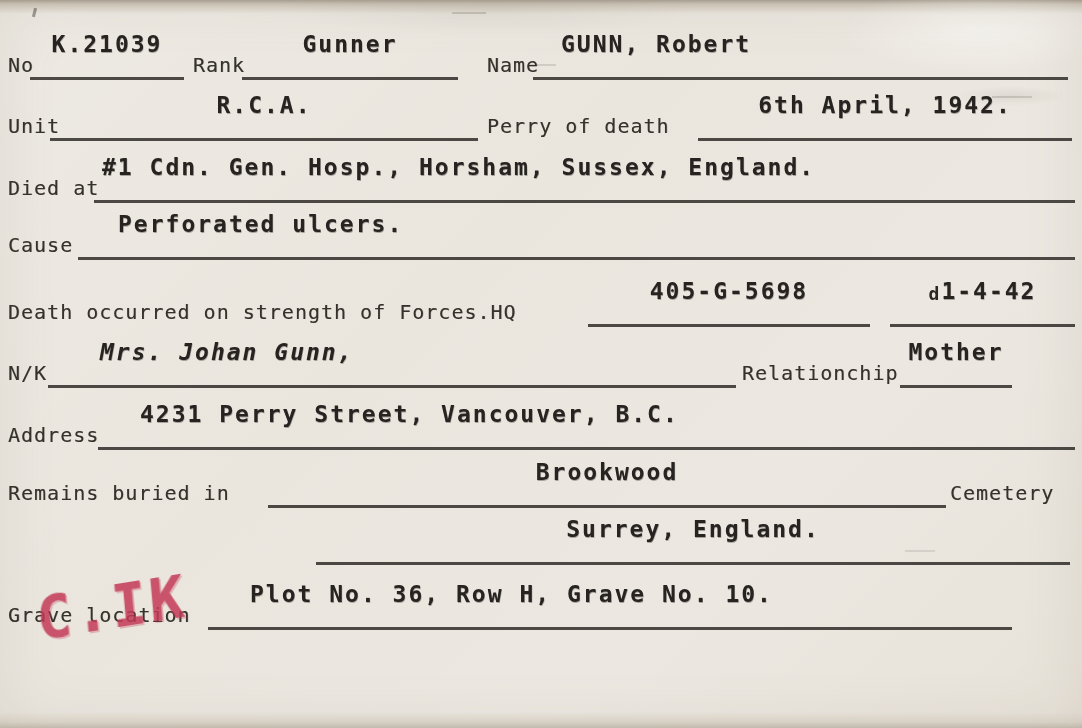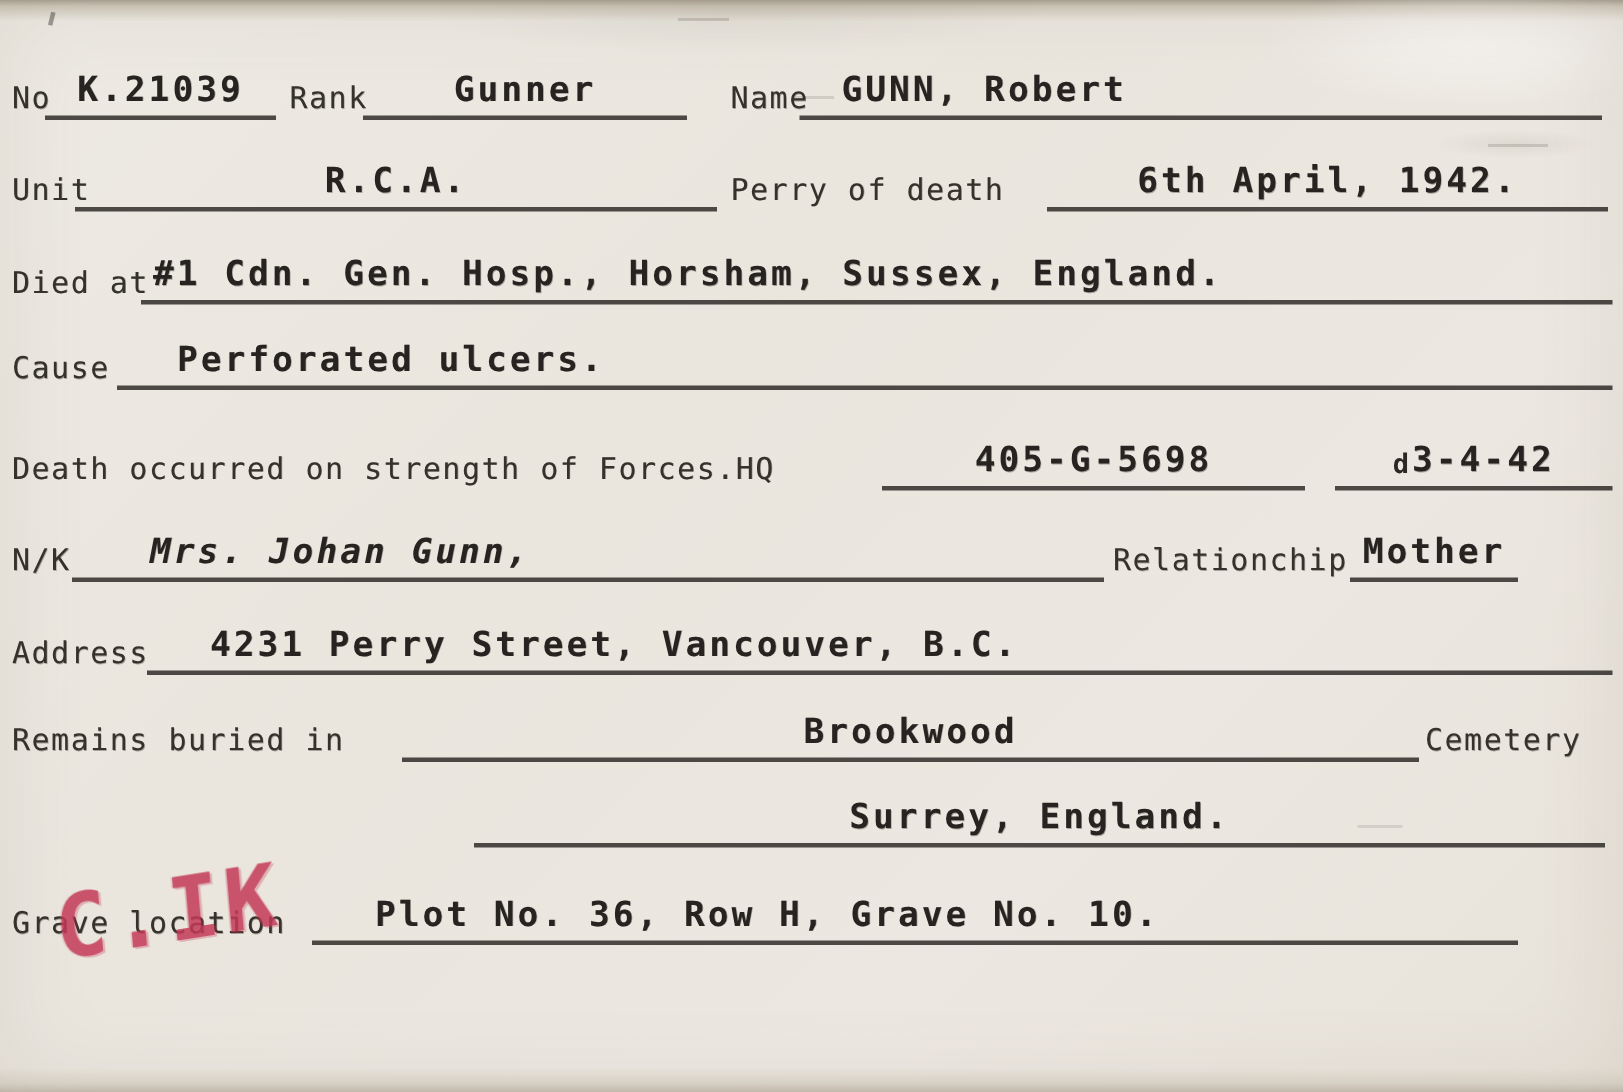--- a/index.html
+++ b/index.html
@@ -22,21 +22,21 @@
   }
   .row{position:absolute;left:0;right:0;height:42px;}
   .lbl{
     position:absolute;bottom:3px;font-size:20px;letter-spacing:1px;
     color:#35322c;white-space:nowrap;
     text-shadow:.4px .4px 0 rgba(43,40,36,.35);
   }
   .seg{
     position:absolute;bottom:0;display:flex;align-items:flex-end;
     border-bottom:3px solid rgba(40,37,33,.82);
-    padding-bottom:4px;box-sizing:border-box;white-space:nowrap;
+    padding-bottom:20px;box-sizing:border-box;white-space:nowrap;
   }
   .seg.center{justify-content:center;}
   .val{
     font-size:23px;font-weight:700;letter-spacing:2px;color:#262320;
     text-shadow:.5px .5px 0 rgba(38,35,32,.35);white-space:nowrap;
   }
   .dprefix{font-size:18px;font-weight:700;margin-right:2px;align-self:flex-end;}
   .stamp{
     position:absolute;left:36px;top:574px;
     font-size:58px;font-weight:700;letter-spacing:3px;
@@ -93,21 +93,21 @@
     </span>
   </div>
 
   <div class="row" style="top:285px;">
     <span class="lbl" style="left:8px;">Death occurred on strength of Forces.HQ</span>
     <span class="seg center" style="left:588px;width:282px;">
       <span class="val">405-G-5698</span>
     </span>
     <span class="seg center" style="left:890px;width:185px;">
       <span class="dprefix">d</span>
-      <span class="val">3-4-42</span>
+      <span class="val">1-4-42</span>
     </span>
   </div>
 
   <div class="row" style="top:346px;">
     <span class="lbl" style="left:8px;">N/K</span>
     <span class="seg" style="left:48px;width:688px;padding-left:52px;font-style:italic;">
       <span class="val">Mrs. Johan Gunn,</span>
     </span>
     <span class="lbl" style="left:742px;">Relationchip</span>
     <span class="seg center" style="left:900px;width:112px;">

